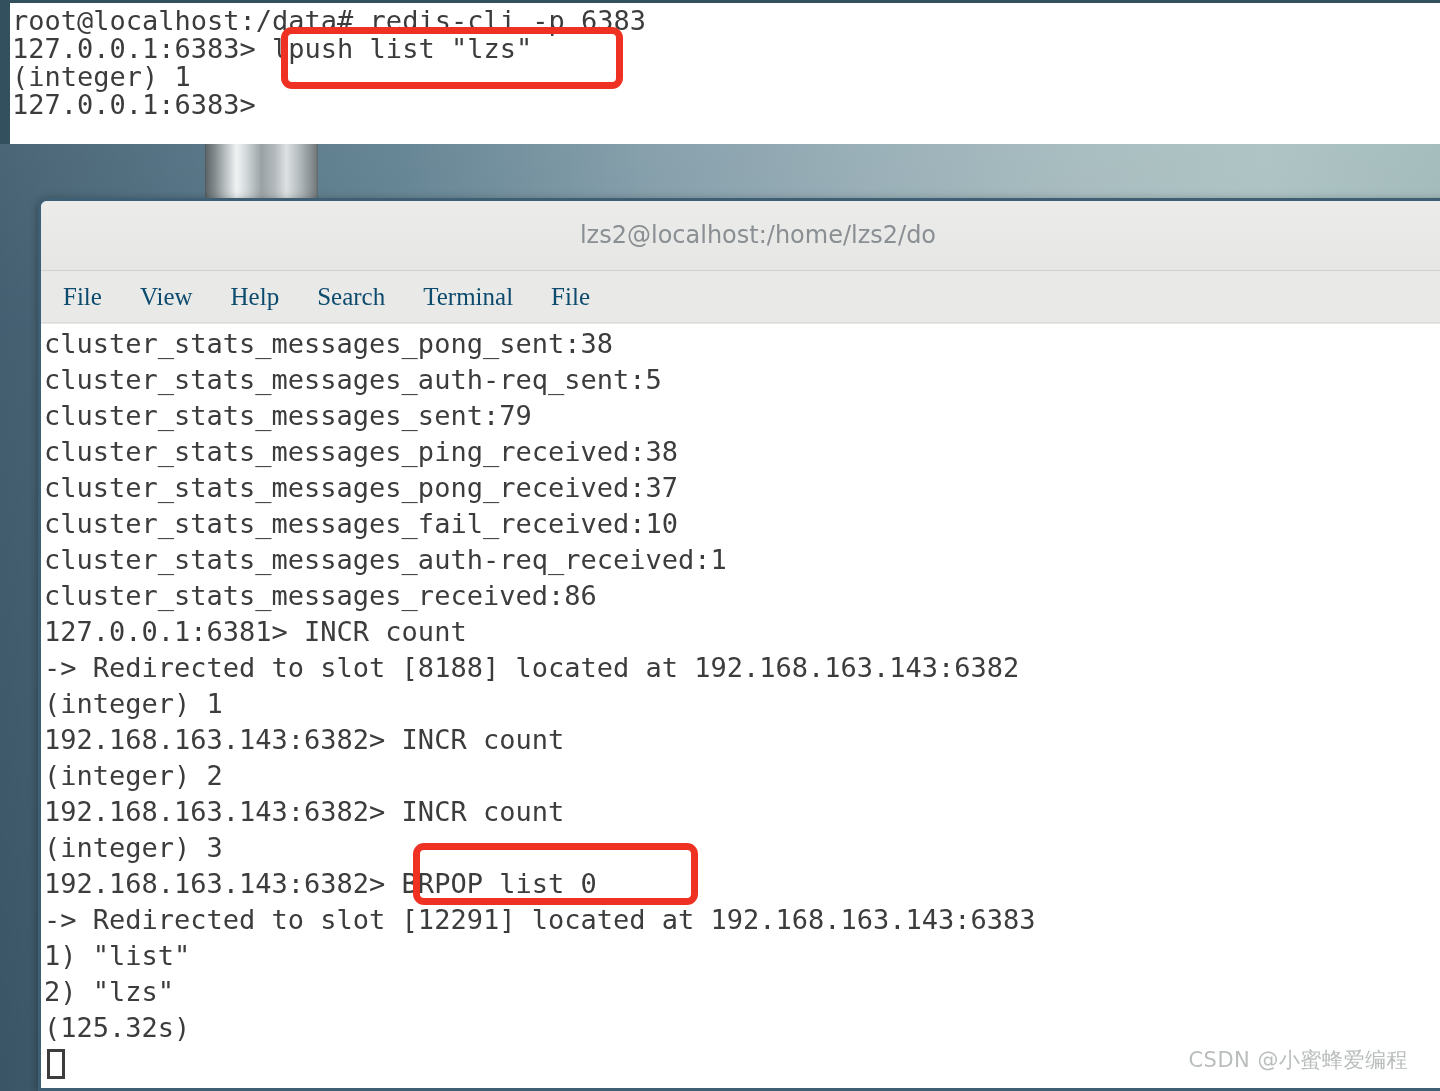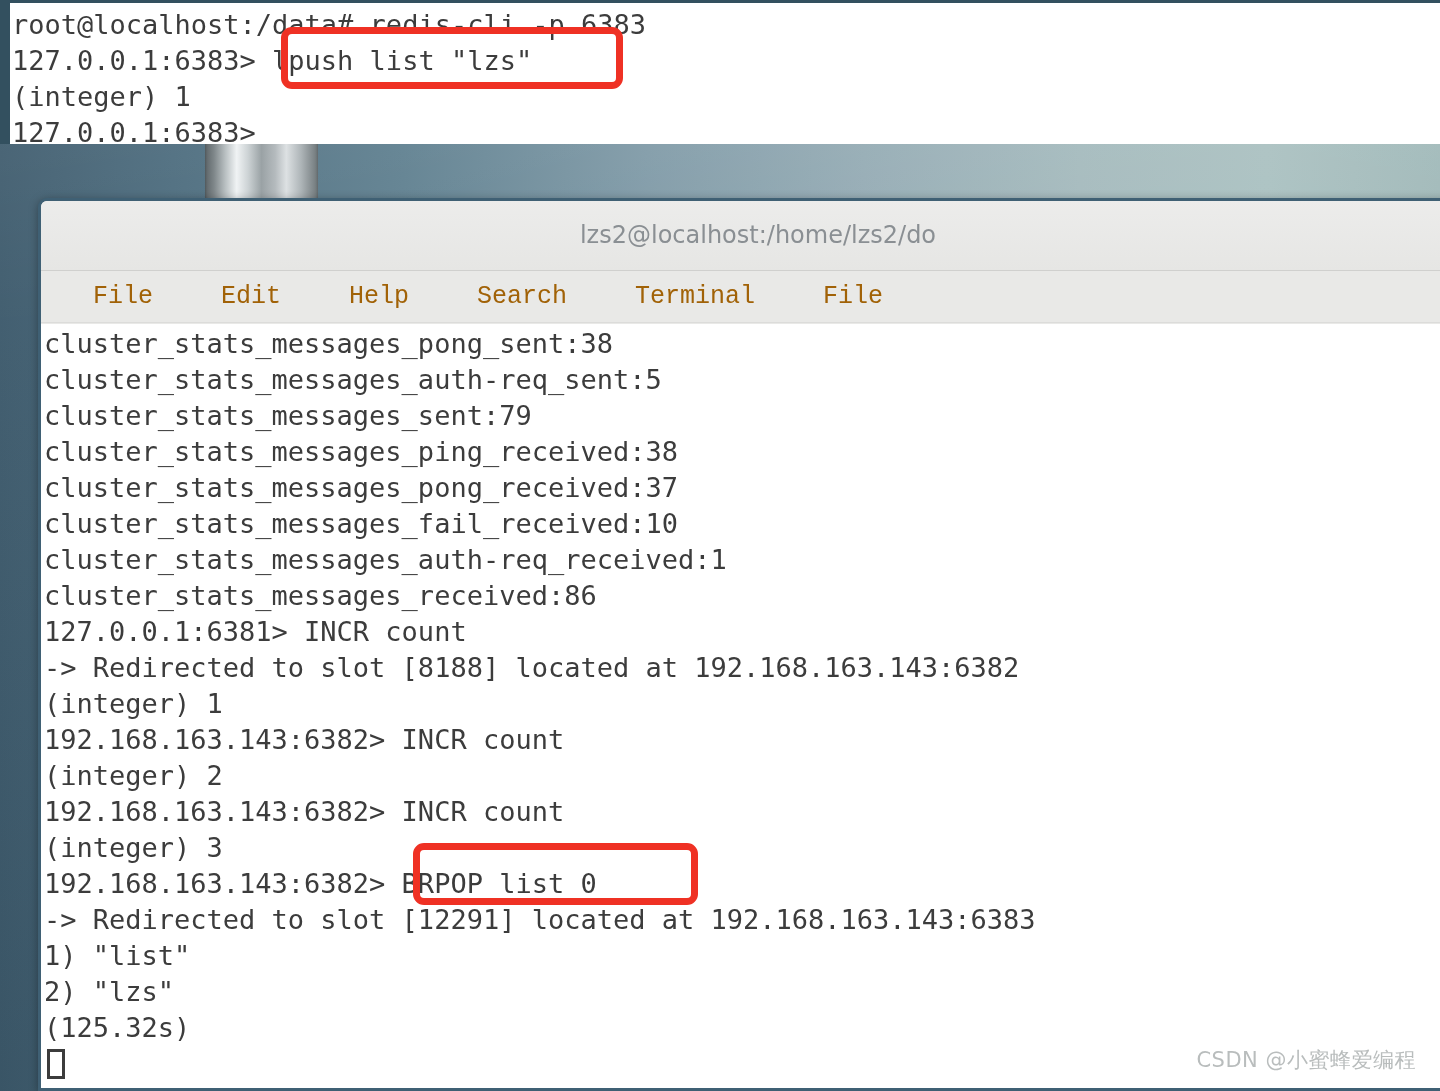--- a/index.html
+++ b/index.html
@@ -47,21 +47,21 @@
     position:absolute; left:0; top:0; width:1440px; height:144px;
     background:#ffffff;
     border-left:10px solid #33505f;
     border-top:3px solid #33505f;
   }
   #top-terminal .screen{
     position:absolute; left:0; top:0; right:0; bottom:0;
     padding:4px 0 0 2px;
     color:#3c3c3c;
     font-size:27px;
-    line-height:36px;
+    line-height:28px;
     white-space:pre;
     letter-spacing:0px;
   }
 
   
   #bottom-window{
     position:absolute; left:38px; top:198px; width:1440px; height:893px;
     background:#e9e9e7;
     border:3px solid #3f6074;
     border-top-left-radius:9px;
@@ -86,25 +86,24 @@
   }
   #menubar{
     height:52px;
     background:#e9e9e7;
     display:flex; align-items:center;
     padding-left:22px;
     gap:38px;
     border-bottom:1px solid #dcdcda;
   }
   #menubar .menu-item{
-    font-family:Liberation Mono, monospace;
+    font-family:Liberation Serif, serif;
     font-size:25px;
-    color:#a16207;
+    color:#0c4a6e;
     cursor:default;
-    margin-left:30px;
   }
   #term-screen{
     position:absolute; left:0; right:0; top:123px; bottom:0;
     background:#ffffff;
     padding:2px 0 0 3px;
     color:#3c3c3c;
     font-size:27px;
     line-height:36px;
     white-space:pre;
     overflow:hidden;
@@ -124,21 +123,21 @@
     border:7px solid #ef3124;
     border-radius:11px;
     background:transparent;
     pointer-events:none;
   }
   #redbox-lpush{ left:281px; top:27px; width:342px; height:62px; }
   #redbox-brpop{ left:413px; top:843px; width:285px; height:62px; }
 
   
   #watermark{
-    position:absolute; right:24px; bottom:17px;
+    position:absolute; right:32px; bottom:17px;
     font-family:"DejaVu Sans", sans-serif;
     font-size:21px;
     color:#b9bdbd;
     letter-spacing:0.5px;
     white-space:nowrap;
   }
 </style>
 </head>
 <body>
 
@@ -155,21 +154,21 @@
 </div>
 
 <div id="bottom-window">
 
   <div id="titlebar">
     <div id="window-title">lzs2@localhost:/home/lzs2/do</div>
   </div>
 
   <div id="menubar">
     <div class="menu-item">File</div>
-    <div class="menu-item">Edit</div>
+    <div class="menu-item">View</div>
     <div class="menu-item">Help</div>
     <div class="menu-item">Search</div>
     <div class="menu-item">Terminal</div>
     <div class="menu-item">File</div>
   </div>
 
   <div id="term-screen"><span>cluster_stats_messages_pong_sent:38
 cluster_stats_messages_auth-req_sent:5
 cluster_stats_messages_sent:79
 cluster_stats_messages_ping_received:38

